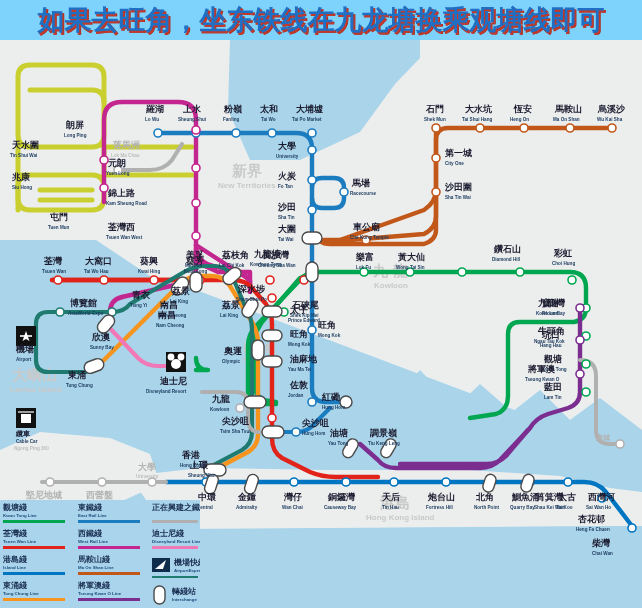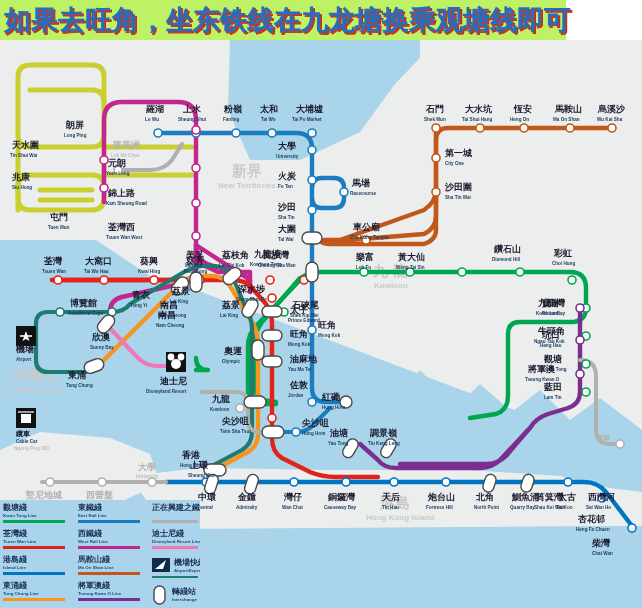--- a/index.html
+++ b/index.html
@@ -1,18 +1,18 @@
 <!DOCTYPE html>
 <html><head>
 <meta charset="utf-8">
 <style>
   html,body{margin:0;padding:0;background:#fff;}
   body{width:642px;height:608px;overflow:hidden;font-family:"Liberation Sans","DejaVu Sans",sans-serif;}
   #root{position:relative;width:642px;height:608px;}
-  #banner{position:absolute;left:0;top:0;width:566px;height:40px;background:#bef264;}
+  #banner{position:absolute;left:0;top:0;width:642px;height:40px;background:#7dd3fc;text-align:center;}
   #banner-text{position:absolute;left:4px;top:2px;width:634px;font-size:27px;font-weight:bold;
     color:#1f6fc4;letter-spacing:0px;white-space:nowrap;
     text-shadow:1.5px 1.5px 0 #c0392b, 2px 2px 0 #a0291b;}
   #map{position:absolute;left:0;top:40px;width:642px;height:568px;}
   svg{display:block;}
   .cn{font-size:9px;font-weight:bold;fill:#1b1b2f;}
   .en{font-size:4.6px;font-weight:bold;fill:#1b3a5e;}
   .cn-g{font-size:9px;font-weight:bold;fill:#b3b3b3;}
   .en-g{font-size:4.6px;font-weight:bold;fill:#bdbdbd;}
   .region-cn{font-size:15px;font-weight:bold;fill:#c9c9c9;}

